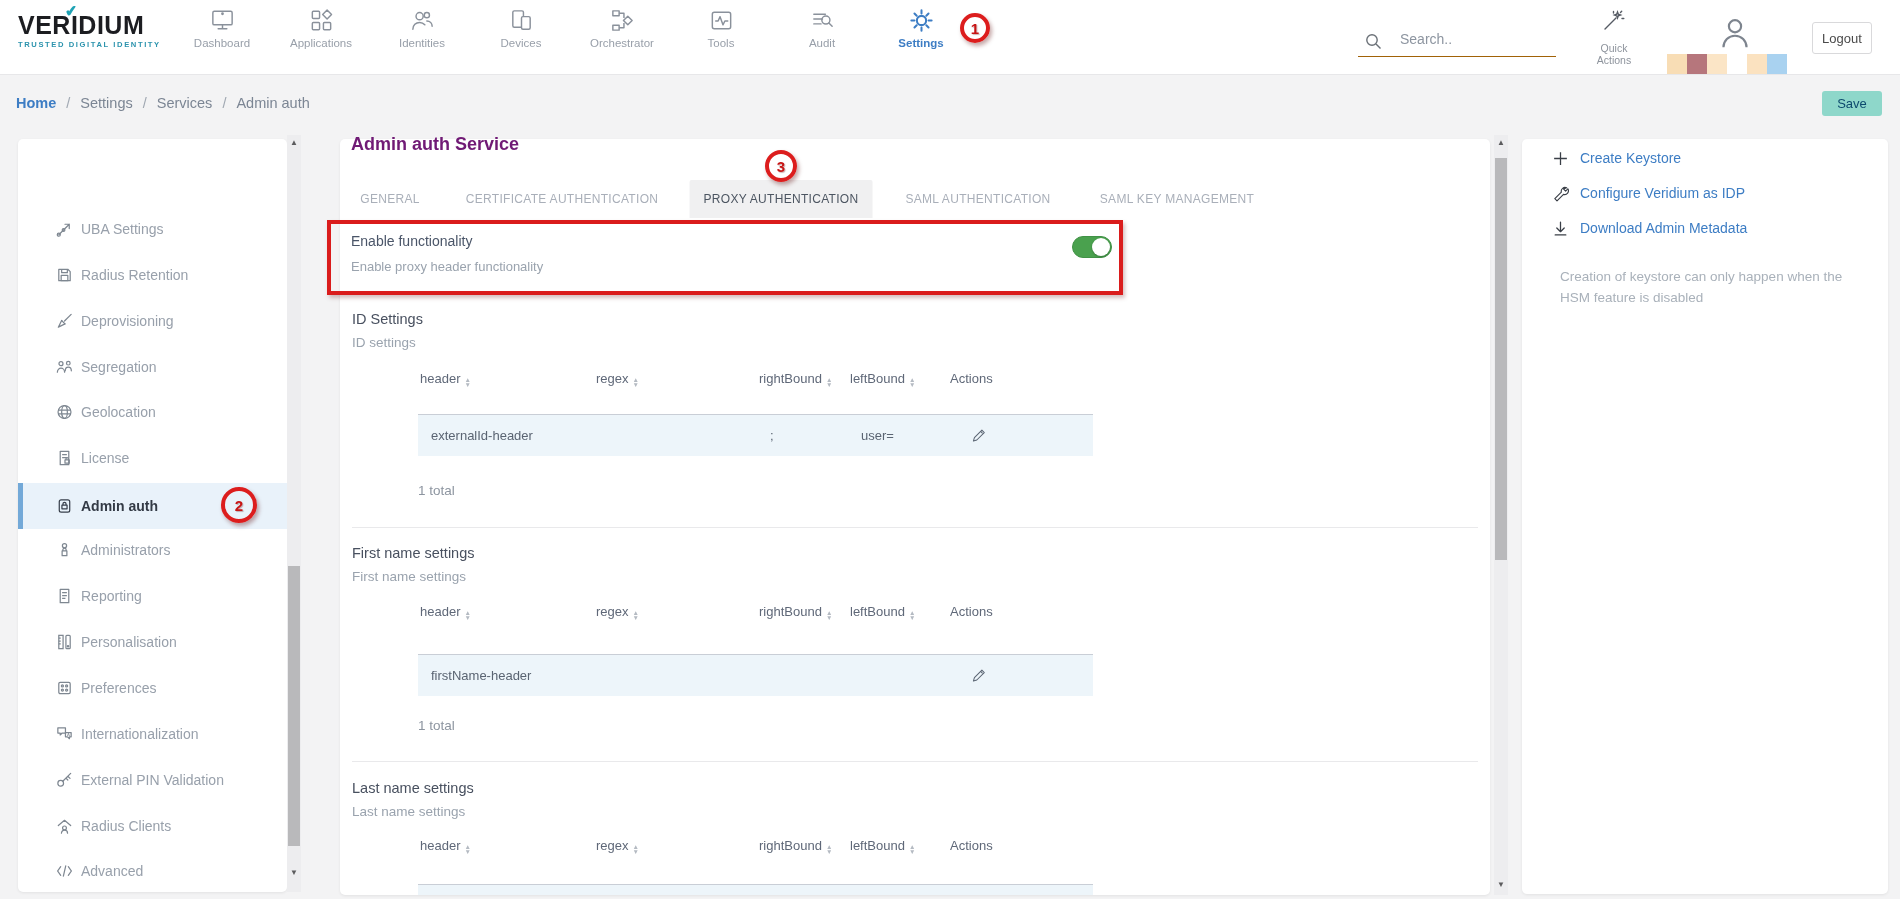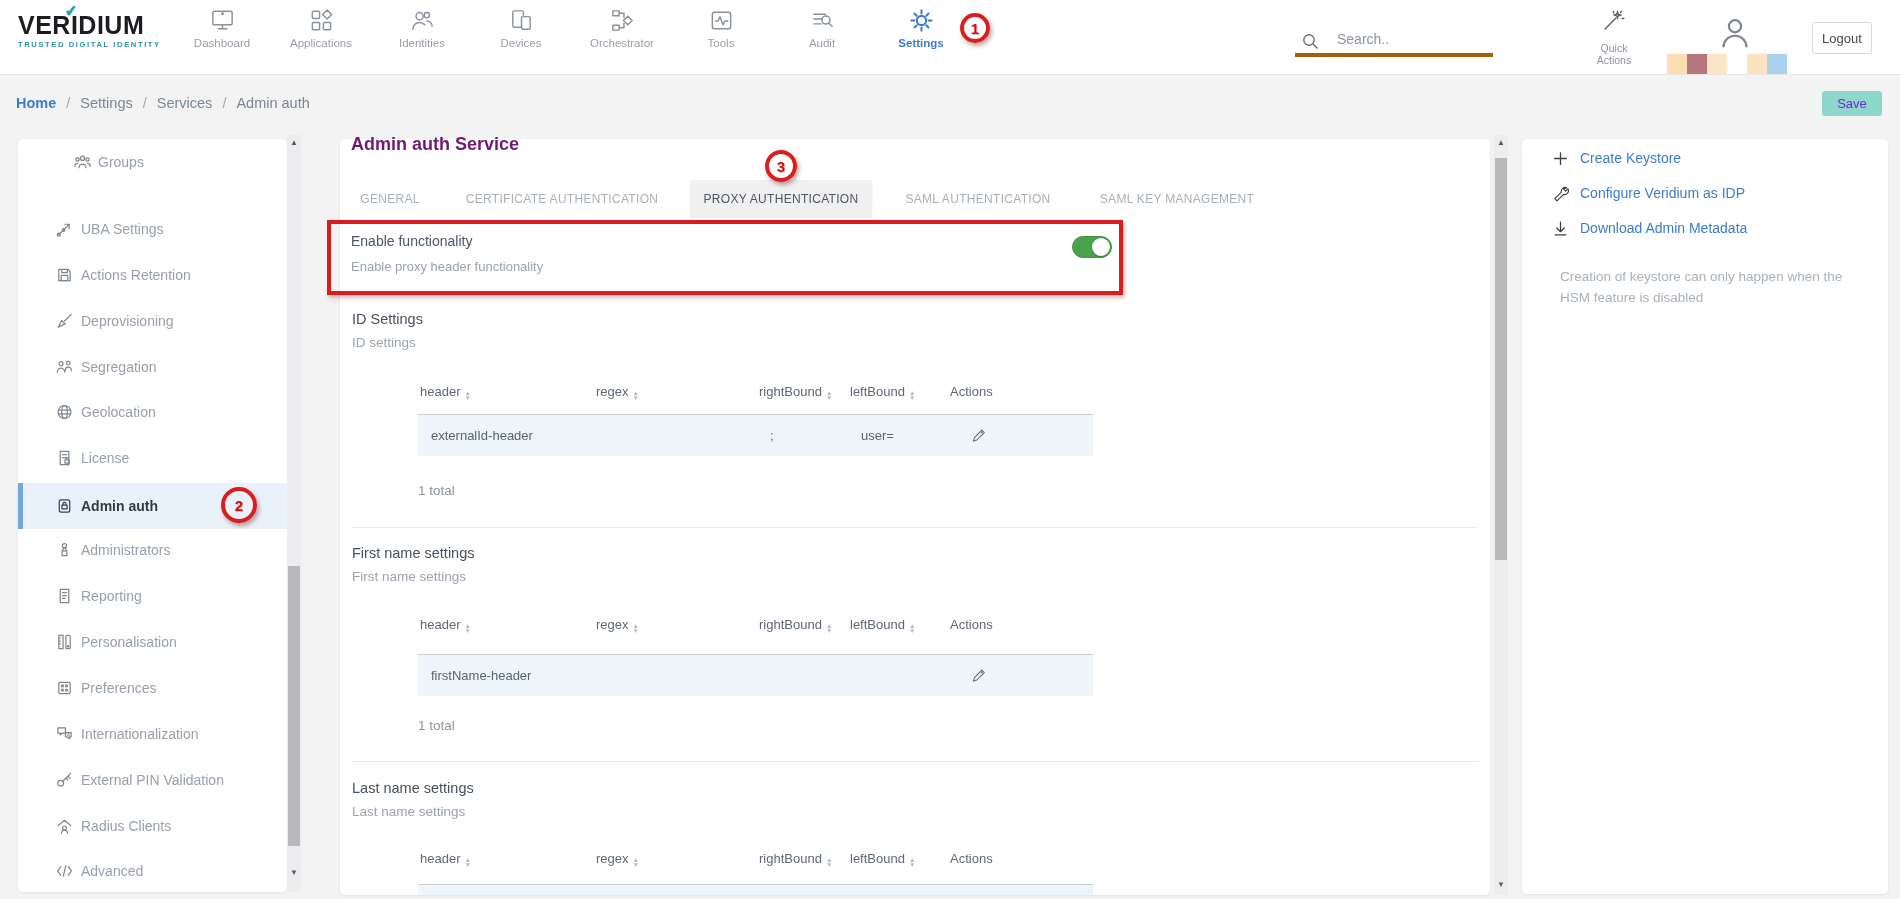--- a/index.html
+++ b/index.html
@@ -9,40 +9,40 @@
   
   .topbar{position:absolute;left:0;top:0;width:1900px;height:75px;background:#fff;border-bottom:1px solid #e7e7e9;z-index:10;}
   .logo{position:absolute;left:18px;top:12px;width:150px;cursor:pointer;}
   .logo-word{position:relative;font-size:25px;font-weight:bold;letter-spacing:.5px;color:#1c1d21;line-height:26px;}
   .logo-check{position:absolute;left:47px;top:-10px;color:#1fa3b5;font-size:15px;font-weight:bold;transform:rotate(-6deg);}
   .logo-tag{font-size:7.6px;letter-spacing:1.6px;color:#2b93ad;font-weight:bold;margin-top:2px;}
   .nav-item{position:absolute;top:7px;width:92px;height:62px;text-align:center;color:#8a919b;cursor:pointer;}
   .nav-item svg{display:block;margin:0 auto;}
   .nav-label{display:block;font-size:11.5px;color:#989fa9;margin-top:3px;}
   .nav-item.active .nav-label{color:#3d7dc4;font-weight:bold;}
-  .search-wrap{position:absolute;left:1295px;top:28px;width:198px;border-bottom:4px solid #a16207;height:29px;}
+  .search-wrap{position:absolute;left:1358px;top:28px;width:198px;border-bottom:1px solid #a16207;height:29px;}
   .search-wrap svg{position:absolute;left:6px;top:4px;}
   .search-input{position:absolute;left:40px;top:2px;width:150px;border:none;outline:none;font-size:14px;color:#7a828c;background:transparent;}
   .search-input::placeholder{color:#8d95a0;}
   .qa{position:absolute;left:1584px;top:8px;width:60px;text-align:center;cursor:pointer;}
   .qa-label{font-size:10.5px;color:#8d939c;display:block;margin-top:4px;}
   .avatar{position:absolute;left:1716px;top:14px;cursor:pointer;}
   .swatches{position:absolute;left:1667px;top:54px;height:20px;}
   .swatches i{position:absolute;top:0;width:20px;height:20px;display:block;}
   .sw0{left:0;background:#f8ddb5;} .sw1{left:20px;background:#b6767c;} .sw2{left:40px;background:#fbe5c6;}
   .sw3{left:80px;background:#fbe2c0;} .sw4{left:100px;background:#a9d2f0;}
   .logout-btn{position:absolute;left:1812px;top:22px;width:60px;height:32px;background:#fff;border:1px solid #d9d9db;border-radius:3px;font-size:13px;color:#4a4a4a;cursor:pointer;}
 
   
   .crumb-bar{position:absolute;left:0;top:75px;width:1900px;height:56px;background:#f3f3f4;}
   .crumbs{position:absolute;left:16px;top:0;height:56px;display:flex;align-items:center;gap:10px;font-size:14.5px;color:#7c8694;}
   .crumb-home{color:#3d7dc4;cursor:pointer;font-weight:bold;}
   .crumb-link{cursor:pointer;}
   .crumb-sep{color:#a0a8b2;}
-  .save-btn{position:absolute;left:1822px;top:16px;width:60px;height:25px;background:#8ed7ca;border:none;border-radius:3px;color:#6d28d9;font-size:13px;cursor:pointer;}
+  .save-btn{position:absolute;left:1822px;top:16px;width:60px;height:25px;background:#8ed7ca;border:none;border-radius:3px;color:#0c4a6e;font-size:13px;cursor:pointer;}
 
   
   .card{position:absolute;background:#fff;border-radius:5px;box-shadow:0 1px 3px rgba(0,0,0,.07);}
   .sidebar-card{left:18px;top:139px;width:269px;height:753px;}
   .main-card{left:340px;top:139px;width:1150px;height:756px;}
   .right-card{left:1522px;top:139px;width:366px;height:755px;}
 
   
   .side-item{position:absolute;left:18px;width:269px;height:44px;cursor:pointer;color:#98a0ab;}
   .side-item .s-icon{position:absolute;left:37px;top:50%;transform:translateY(-50%);width:19px;height:19px;}
@@ -63,21 +63,21 @@
   .page-title{position:absolute;left:351px;top:134px;font-size:18px;font-weight:bold;color:#701a75;z-index:2;}
   .tab{position:absolute;top:180px;height:38px;line-height:38px;transform:translateX(-50%);font-size:12px;letter-spacing:.3px;color:#a9afb9;white-space:nowrap;cursor:pointer;z-index:2;}
   .tab.active{background:#f0f0f1;padding:0 14px;color:#4c5561;border-radius:2px 2px 0 0;}
   .enable-label{position:absolute;left:351px;top:233px;font-size:14px;color:#4a5568;z-index:2;}
   .enable-desc{position:absolute;left:351px;top:259px;font-size:13px;color:#9aa3ae;z-index:2;}
   .toggle{position:absolute;left:1072px;top:236px;width:40px;height:22px;border-radius:11px;background:#4aa14e;border:1px solid #419246;cursor:pointer;z-index:2;}
   .toggle .knob{position:absolute;right:1px;top:1px;width:18px;height:18px;border-radius:50%;background:#fff;box-shadow:0 1px 2px rgba(0,0,0,.25);}
 
   .sec-title{position:absolute;left:352px;font-size:14.5px;color:#48505f;z-index:2;}
   .sec-sub{position:absolute;left:352px;font-size:13.5px;color:#9aa3ae;z-index:2;}
-  .thead{position:absolute;left:418px;width:675px;display:flex;font-size:13px;color:#5f6878;z-index:2;margin-top:13px;}
+  .thead{position:absolute;left:418px;width:675px;display:flex;font-size:13px;color:#5f6878;z-index:2;}
   .th{padding-left:2px;cursor:pointer;white-space:nowrap;}
   .c0{width:176px;} .c1{width:163px;} .c2{width:91px;} .c3{width:100px;} .c4{width:145px;}
   .sort{display:inline-flex;flex-direction:column;margin-left:4px;vertical-align:1px;}
   .sort i{font-style:normal;font-size:6.5px;line-height:4.6px;color:#b4bac2;}
   .trow{position:absolute;left:418px;width:675px;height:42px;border-top:1px solid #c9ced6;background:#edf5fa;display:flex;align-items:center;font-size:13px;color:#5a6472;z-index:2;}
   .td{padding-left:13px;white-space:nowrap;}
   .td-actions svg{display:block;margin-left:9px;cursor:pointer;}
   .total{position:absolute;left:418px;font-size:13.5px;color:#8d95a0;z-index:2;}
   .sec-hr{position:absolute;left:352px;width:1126px;height:1px;background:#e9e9eb;z-index:2;}
   .row-sliver{position:absolute;left:418px;top:884px;width:675px;height:11px;border-top:1px solid #c9ced6;background:#edf5fa;z-index:2;}
@@ -214,45 +214,35 @@
       <span class="crumb-sep">/</span>
       <span>Admin auth</span>
     </div>
     <button class="save-btn">Save</button>
   </div>
 
   <div class="card sidebar-card"></div>
   <div class="card main-card"></div>
   <div class="card right-card"></div>
 
-  <div class="side-item sub" style="top:147px">
-    <span class="s-icon"><svg viewBox="0 0 20 20" width="19" height="19" fill="none" stroke="#7e8791" stroke-width="1.3" stroke-linecap="round">
-          <circle cx="10" cy="6" r="2.3"></circle>
-          <path d="M6.3 16c0-2 1.6-3.7 3.7-3.7s3.7 1.7 3.7 3.7"></path>
-          <circle cx="4.7" cy="7.3" r="1.7"></circle>
-          <circle cx="15.3" cy="7.3" r="1.7"></circle>
-          <path d="M2 14.5c0-1.8 1.2-3 2.7-3M18 14.5c0-1.8-1.2-3-2.7-3"></path>
-        </svg></span>
-    <span class="s-label">Groups</span>
-  </div>
   <div class="side-item" style="top:207px">
     <span class="s-icon"><svg viewBox="0 0 20 20" width="19" height="19" fill="none" stroke="#7e8791" stroke-width="1.3" stroke-linecap="round">
           <path d="M4 16L15 5M15 5h-4.5M15 5v4.5"></path>
           <circle cx="4" cy="16" r="1.6"></circle>
           <circle cx="9" cy="11" r="1.4"></circle>
         </svg></span>
     <span class="s-label">UBA Settings</span>
   </div>
   <div class="side-item" style="top:253px">
     <span class="s-icon"><svg viewBox="0 0 20 20" width="19" height="19" fill="none" stroke="#7e8791" stroke-width="1.3" stroke-linejoin="round">
           <path d="M4 4h9.5L16 6.5V16H4z"></path>
           <path d="M7 4v3.5h6V4"></path>
           <rect x="6.5" y="10.5" width="7" height="5.5"></rect>
         </svg></span>
-    <span class="s-label">Actions Retention</span>
+    <span class="s-label">Radius Retention</span>
   </div>
   <div class="side-item" style="top:299px">
     <span class="s-icon"><svg viewBox="0 0 20 20" width="19" height="19" fill="none" stroke="#7e8791" stroke-width="1.3" stroke-linecap="round" stroke-linejoin="round">
           <path d="M17 3l-7 7"></path>
           <path d="M7 9.5L3.5 16.5l7-3.5"></path>
           <path d="M7 9.5l3.5 3.5"></path>
         </svg></span>
     <span class="s-label">Deprovisioning</span>
   </div>
   <div class="side-item" style="top:345px">

